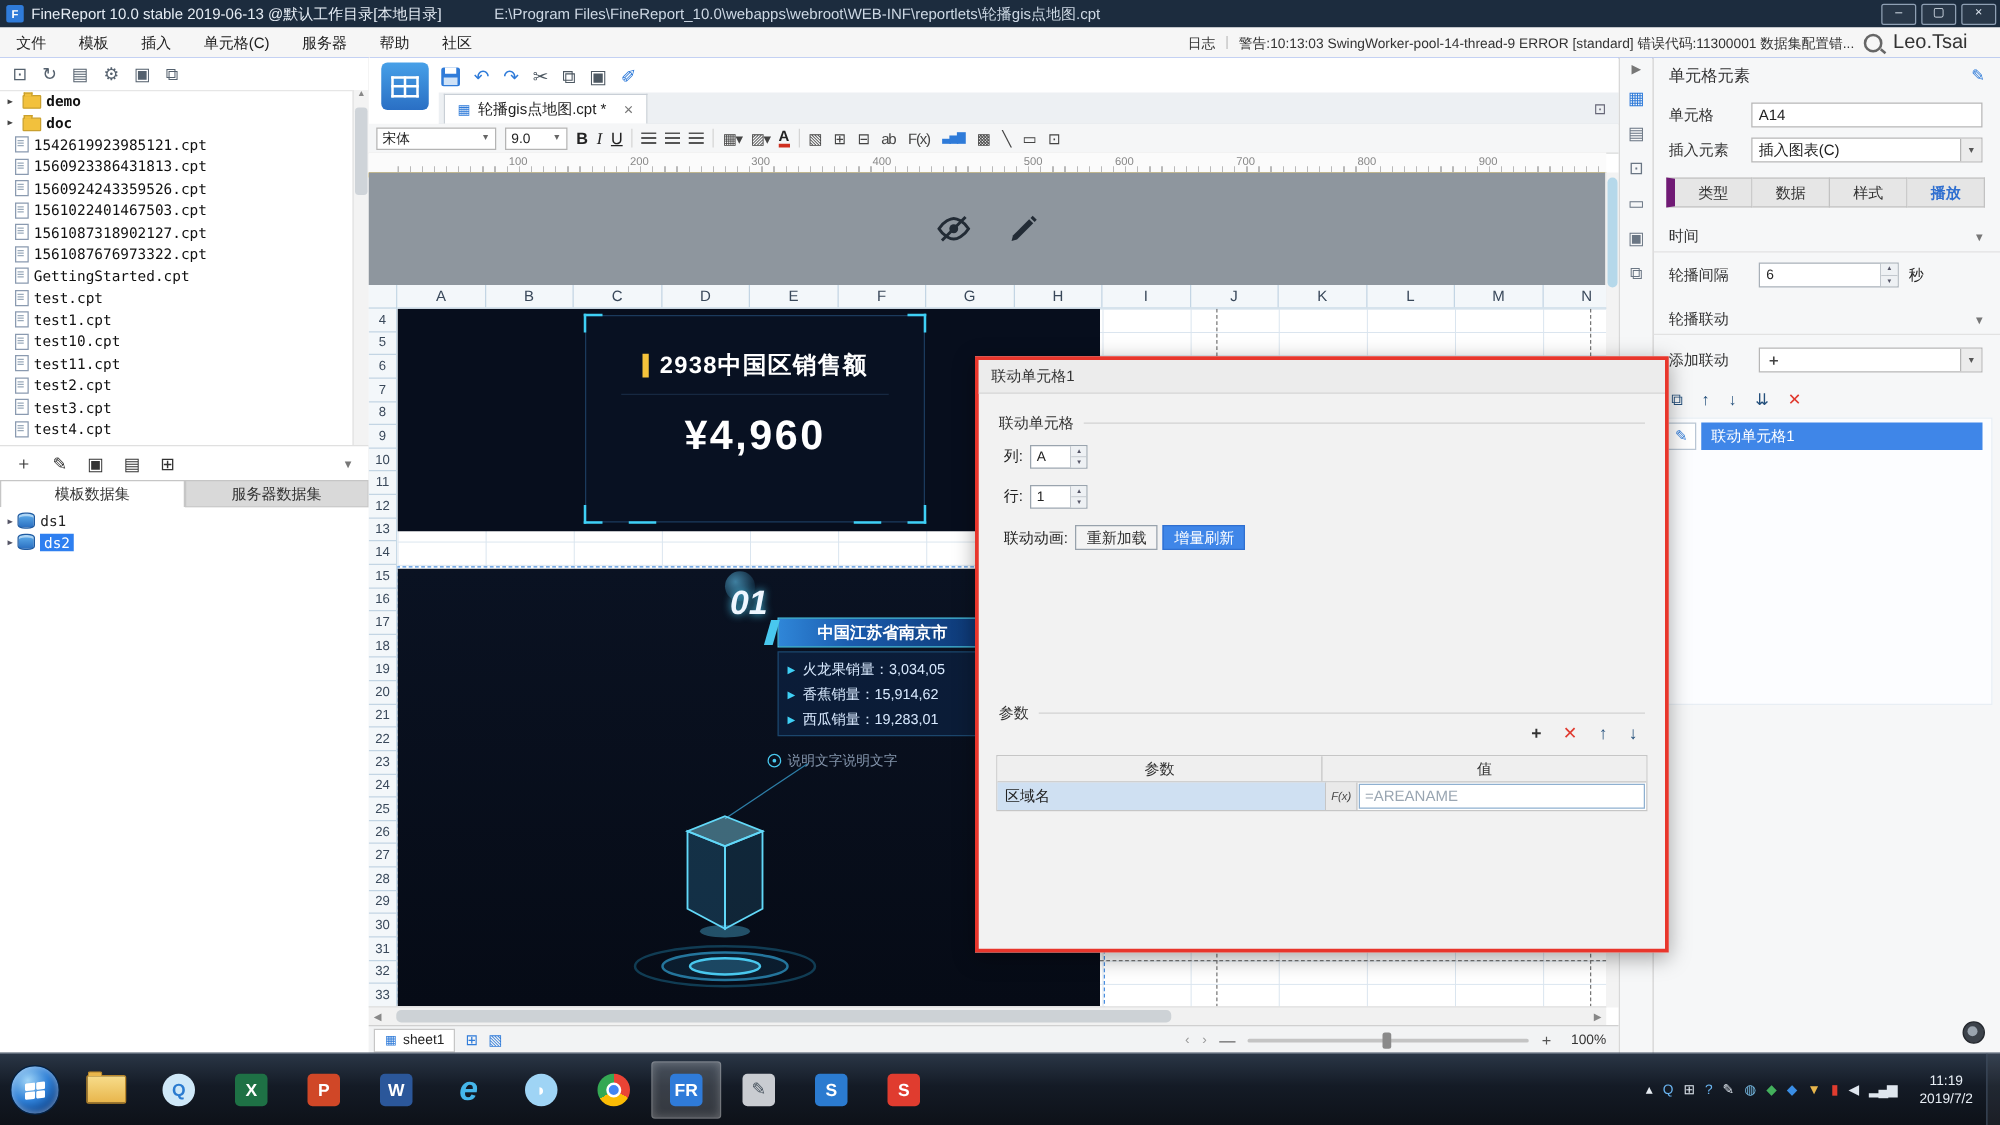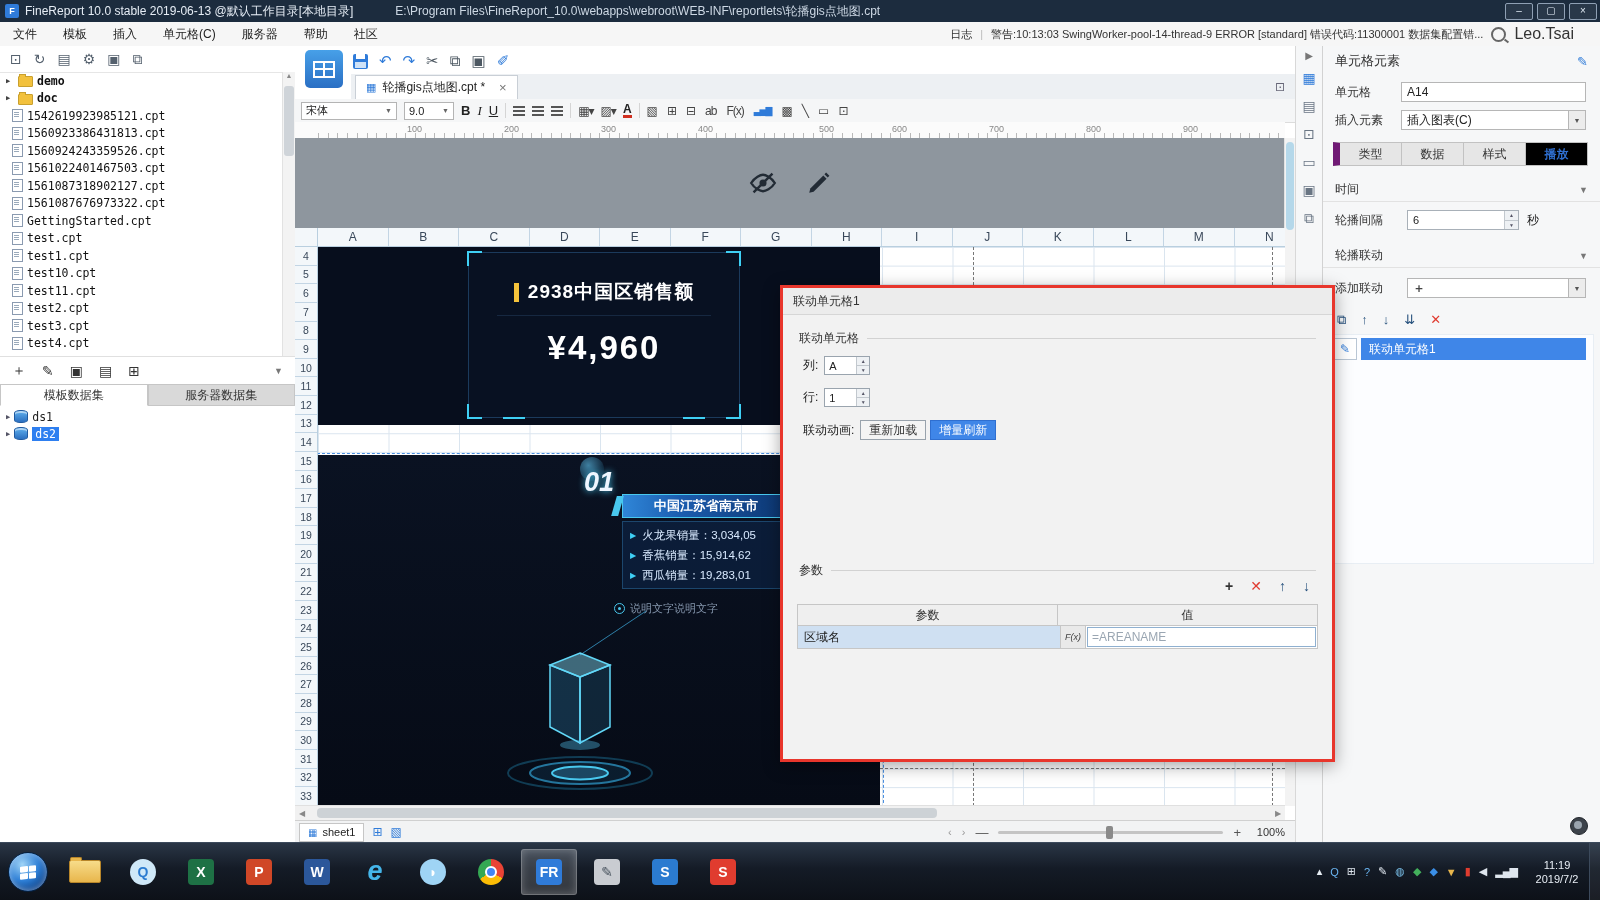--- a/index.html
+++ b/index.html
@@ -151,21 +151,21 @@
   #right-panel{position:absolute;top:46px;left:1322px;right:0;bottom:57px;background:#f6f7f8;border-left:1px solid #d2d2d2;font-size:12px;box-sizing:border-box;}
   #rp-title{position:absolute;top:0;left:0;right:0;height:30px;display:flex;align-items:center;padding:0 12px;color:#333;font-size:13px;}
   #rp-title .edit{margin-left:auto;color:#2f7bd9;font-size:13px;}
   .rp-row{position:absolute;left:12px;right:14px;height:20px;display:flex;align-items:center;}
   .rp-label{width:66px;color:#333;flex:none;}
   .rp-input{flex:1;height:20px;background:#fff;border:1px solid #b6b6b6;display:flex;align-items:center;padding-left:5px;box-sizing:border-box;}
   .rp-sel-caret{width:16px;height:100%;border-left:1px solid #b6b6b6;background:#ececec;display:flex;align-items:center;justify-content:center;font-size:7px;color:#555;margin-left:auto;}
   #rp-tabs{position:absolute;top:96px;left:10px;right:12px;height:24px;display:flex;}
   .rp-tab{flex:1;border:1px solid #c2c2c2;border-left:none;background:#e6e6e6;display:flex;align-items:center;justify-content:center;color:#333;box-sizing:border-box;}
   .rp-tab:first-child{border-left:7px solid #701a75;}
-  .rp-tab.active{background:#000000;color:#2f6fd0;font-weight:bold;}
+  .rp-tab.active{background:#e5e5e5;color:#2f6fd0;font-weight:bold;}
   .rp-sec{position:absolute;left:0;right:0;height:24px;display:flex;align-items:center;padding:0 12px;border-bottom:1px solid #e2e2e2;color:#333;box-sizing:border-box;}
   .rp-sec .chev{margin-left:auto;color:#777;font-size:9px;}
   .spinbox{height:20px;background:#fff;border:1px solid #a8b0b8;display:flex;box-sizing:border-box;}
   .spinbox .val{flex:1;display:flex;align-items:center;padding-left:5px;font-size:11px;}
   .spinbox .ud{width:13px;border-left:1px solid #c2c8ce;display:flex;flex-direction:column;}
   .spinbox .ud span{flex:1;display:flex;align-items:center;justify-content:center;font-size:5px;color:#556;background:#eef1f4;}
   .spinbox .ud span:first-child{border-bottom:1px solid #c2c8ce;}
   #rp-tools{position:absolute;top:266px;left:14px;display:flex;gap:15px;font-size:13px;}
   .nav{color:#25507c;}
   .red{color:#e03a2f;}

